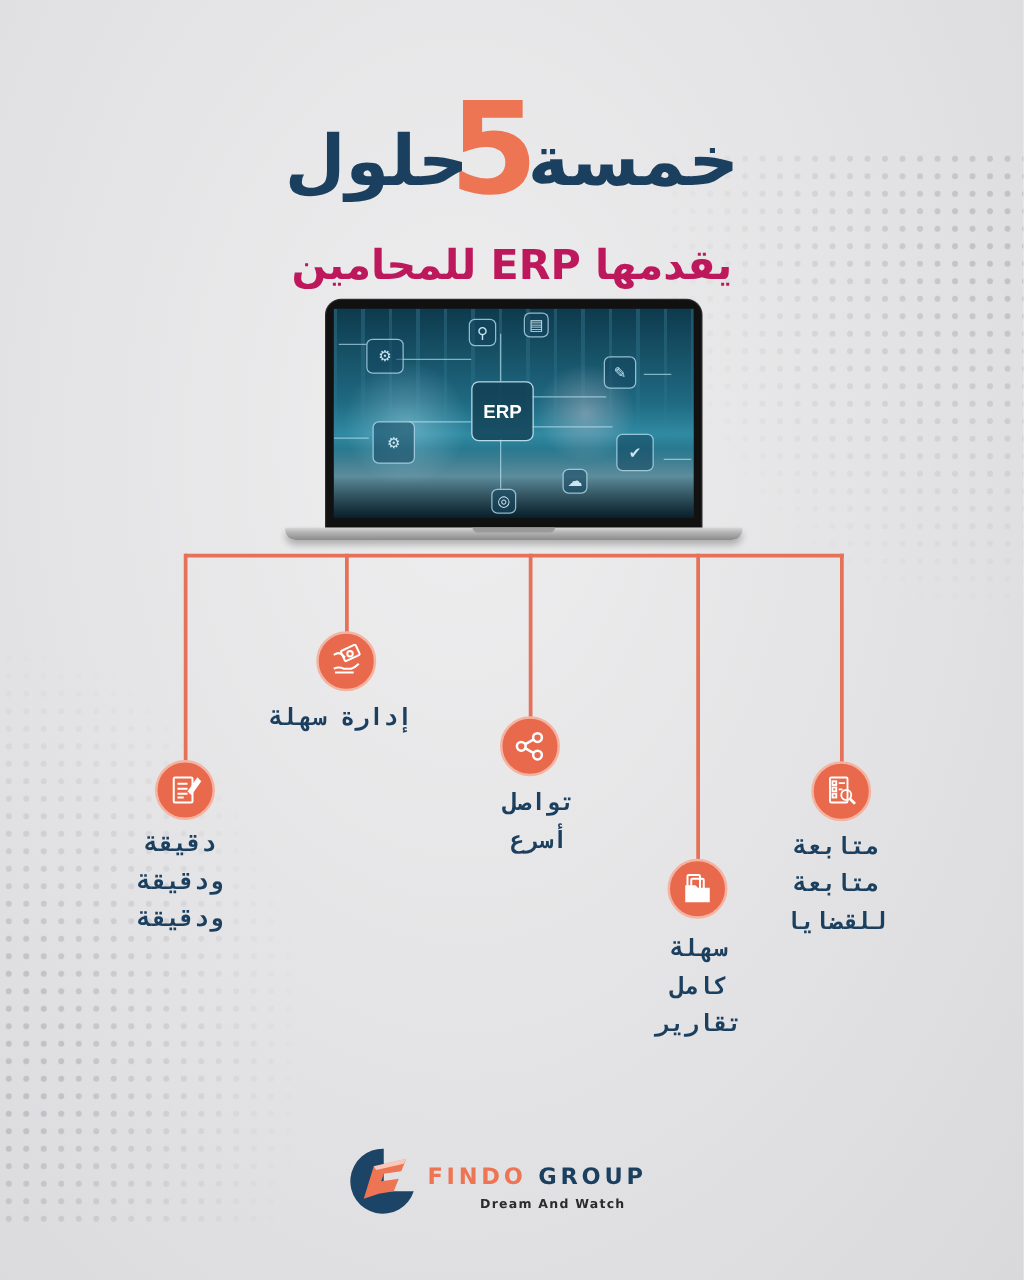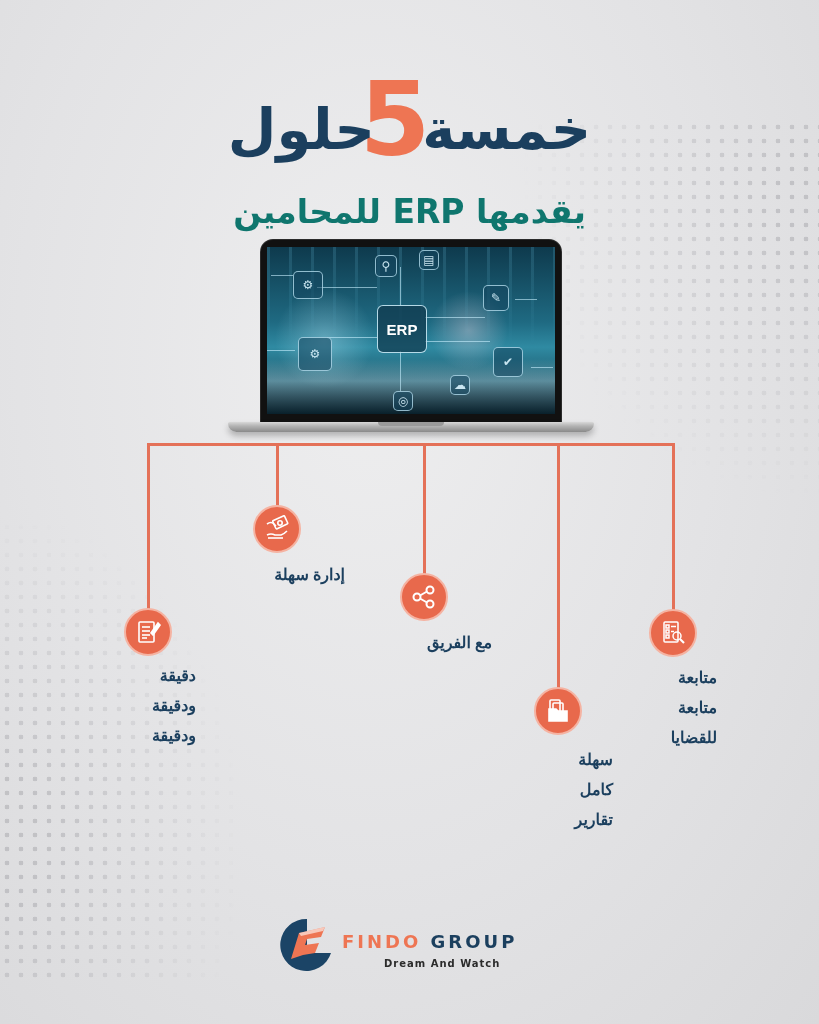--- a/index.html
+++ b/index.html
@@ -32,21 +32,21 @@
     position:absolute; left:0; top:95px; width:819px; text-align:center;
     direction:rtl;
     font-family:"DejaVu Sans", sans-serif; font-weight:bold;
     font-size:56px; line-height:70px; color:#1B3F5E; letter-spacing:1px;
     word-spacing:28px;
   }
   .subtitle {
     position:absolute; left:0; top:190px; width:819px; text-align:center;
     direction:rtl;
     font-family:"DejaVu Sans", sans-serif; font-weight:bold;
-    font-size:33px; line-height:44px; color:#0f766e;
+    font-size:33px; line-height:44px; color:#be185d;
   }
 
   
   .laptop-screen {
     position:absolute; left:261px; top:240px; width:300px; height:182px;
     background:#111; border-radius:12px 12px 0 0; box-sizing:border-box;
     padding:7px 6px 8px 6px;
     box-shadow: 0 0 0 1px #2b2b2b;
   }
   .screen-display {
@@ -96,23 +96,23 @@
   .v-line { position:absolute; width:3px; background:#E47158; }
 
   
   .sol-icon {
     position:absolute; width:48px; height:48px; border-radius:50%;
     background:#E8694C; border:2px solid #f5b3a2; box-sizing:border-box;
     display:flex; align-items:center; justify-content:center;
   }
   .sol-icon svg { width:28px; height:28px; }
   .sol-label {
-    position:absolute; text-align:right; direction:rtl;
-    font-family:Liberation Serif, serif; font-weight:bold;
-    font-size:16px; line-height:30px; color:#1B3F5E;
+    position:absolute; text-align:center; direction:rtl;
+    font-family:Liberation Mono, monospace; font-weight:bold;
+    font-size:19px; line-height:30px; color:#1B3F5E;
   }
   .sol-label span { display:block; white-space:nowrap; }
 
   
   .logo-mark { position:absolute; left:277px; top:915px; width:60px; height:60px; }
   .logo-name {
     position:absolute; left:342px; top:929px;
     font-family:"DejaVu Sans", sans-serif; font-weight:bold; font-size:18px;
     letter-spacing:3px; line-height:26px; white-space:nowrap;
   }
@@ -211,21 +211,22 @@
   <div class="sol-icon" style="left:400px;top:573px;">
     <svg viewBox="0 0 28 28" fill="none" stroke="#fff" stroke-width="2">
       <circle cx="20" cy="7" r="3.5"></circle>
       <circle cx="7" cy="14" r="3.5"></circle>
       <circle cx="20" cy="21" r="3.5"></circle>
       <line x1="10" y1="12.5" x2="17" y2="8.5"></line>
       <line x1="10" y1="15.5" x2="17" y2="19.5"></line>
     </svg>
   </div>
   <div class="sol-label" style="left:370px;top:628px;width:122px;">
-    <span>مع الفريق</span>
+    <span>تواصل</span>
+    <span>أسرع</span>
   </div>
 </div>
 
 <div>
   <div class="sol-icon" style="left:534px;top:687px;">
     <svg viewBox="0 0 28 28" fill="none" stroke="#fff" stroke-width="1.6">
       <rect x="6" y="3" width="10" height="13" rx="1"></rect>
       <rect x="9" y="6" width="10" height="13" rx="1"></rect>
       <path d="M5 12 L12 12 L14 14 L23 14 L23 24 L5 24 Z" fill="#fff"></path>
     </svg>

